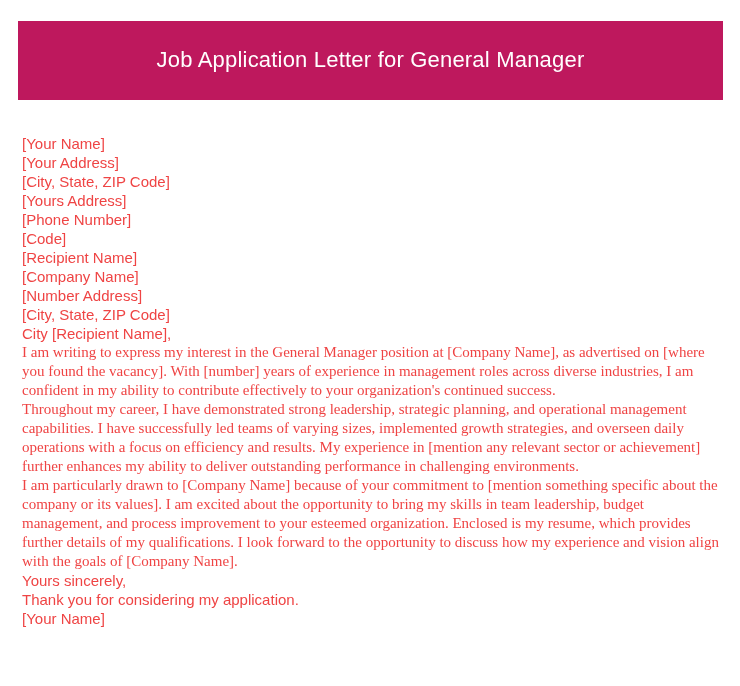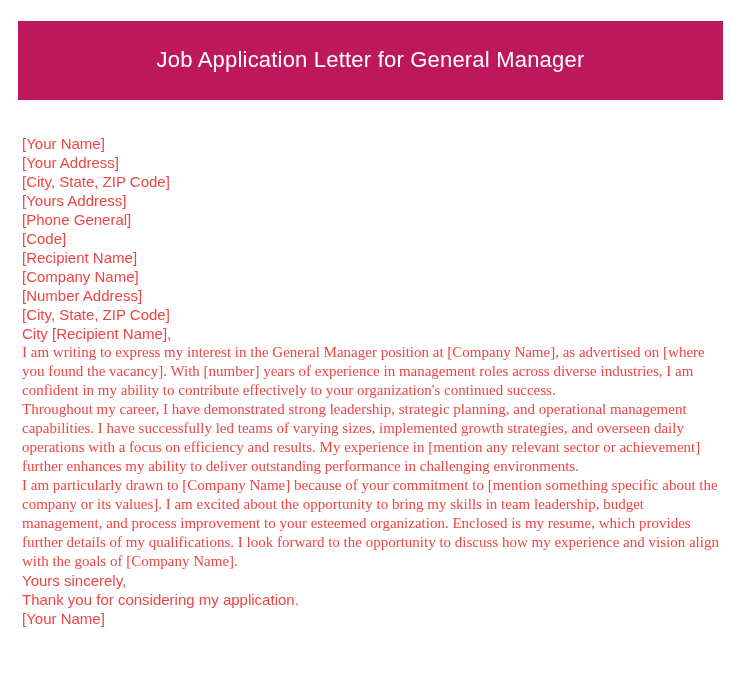--- a/index.html
+++ b/index.html
@@ -77,21 +77,21 @@
     <div class="letter-header-title">Job Application Letter for General Manager</div>
   </div>
 
   <div class="letter-body">
 
     <div>
       <span class="letter-line">[Your Name]</span>
       <span class="letter-line">[Your Address]</span>
       <span class="letter-line">[City, State, ZIP Code]</span>
       <span class="letter-line">[Yours Address]</span>
-      <span class="letter-line">[Phone General]</span>
+      <span class="letter-line">[Phone Number]</span>
       <span class="letter-line">[Code]</span>
     </div>
 
     <div>
       <span class="letter-line">[Recipient Name]</span>
       <span class="letter-line">[Company Name]</span>
       <span class="letter-line">[Number Address]</span>
       <span class="letter-line">[City, State, ZIP Code]</span>
     </div>
 

